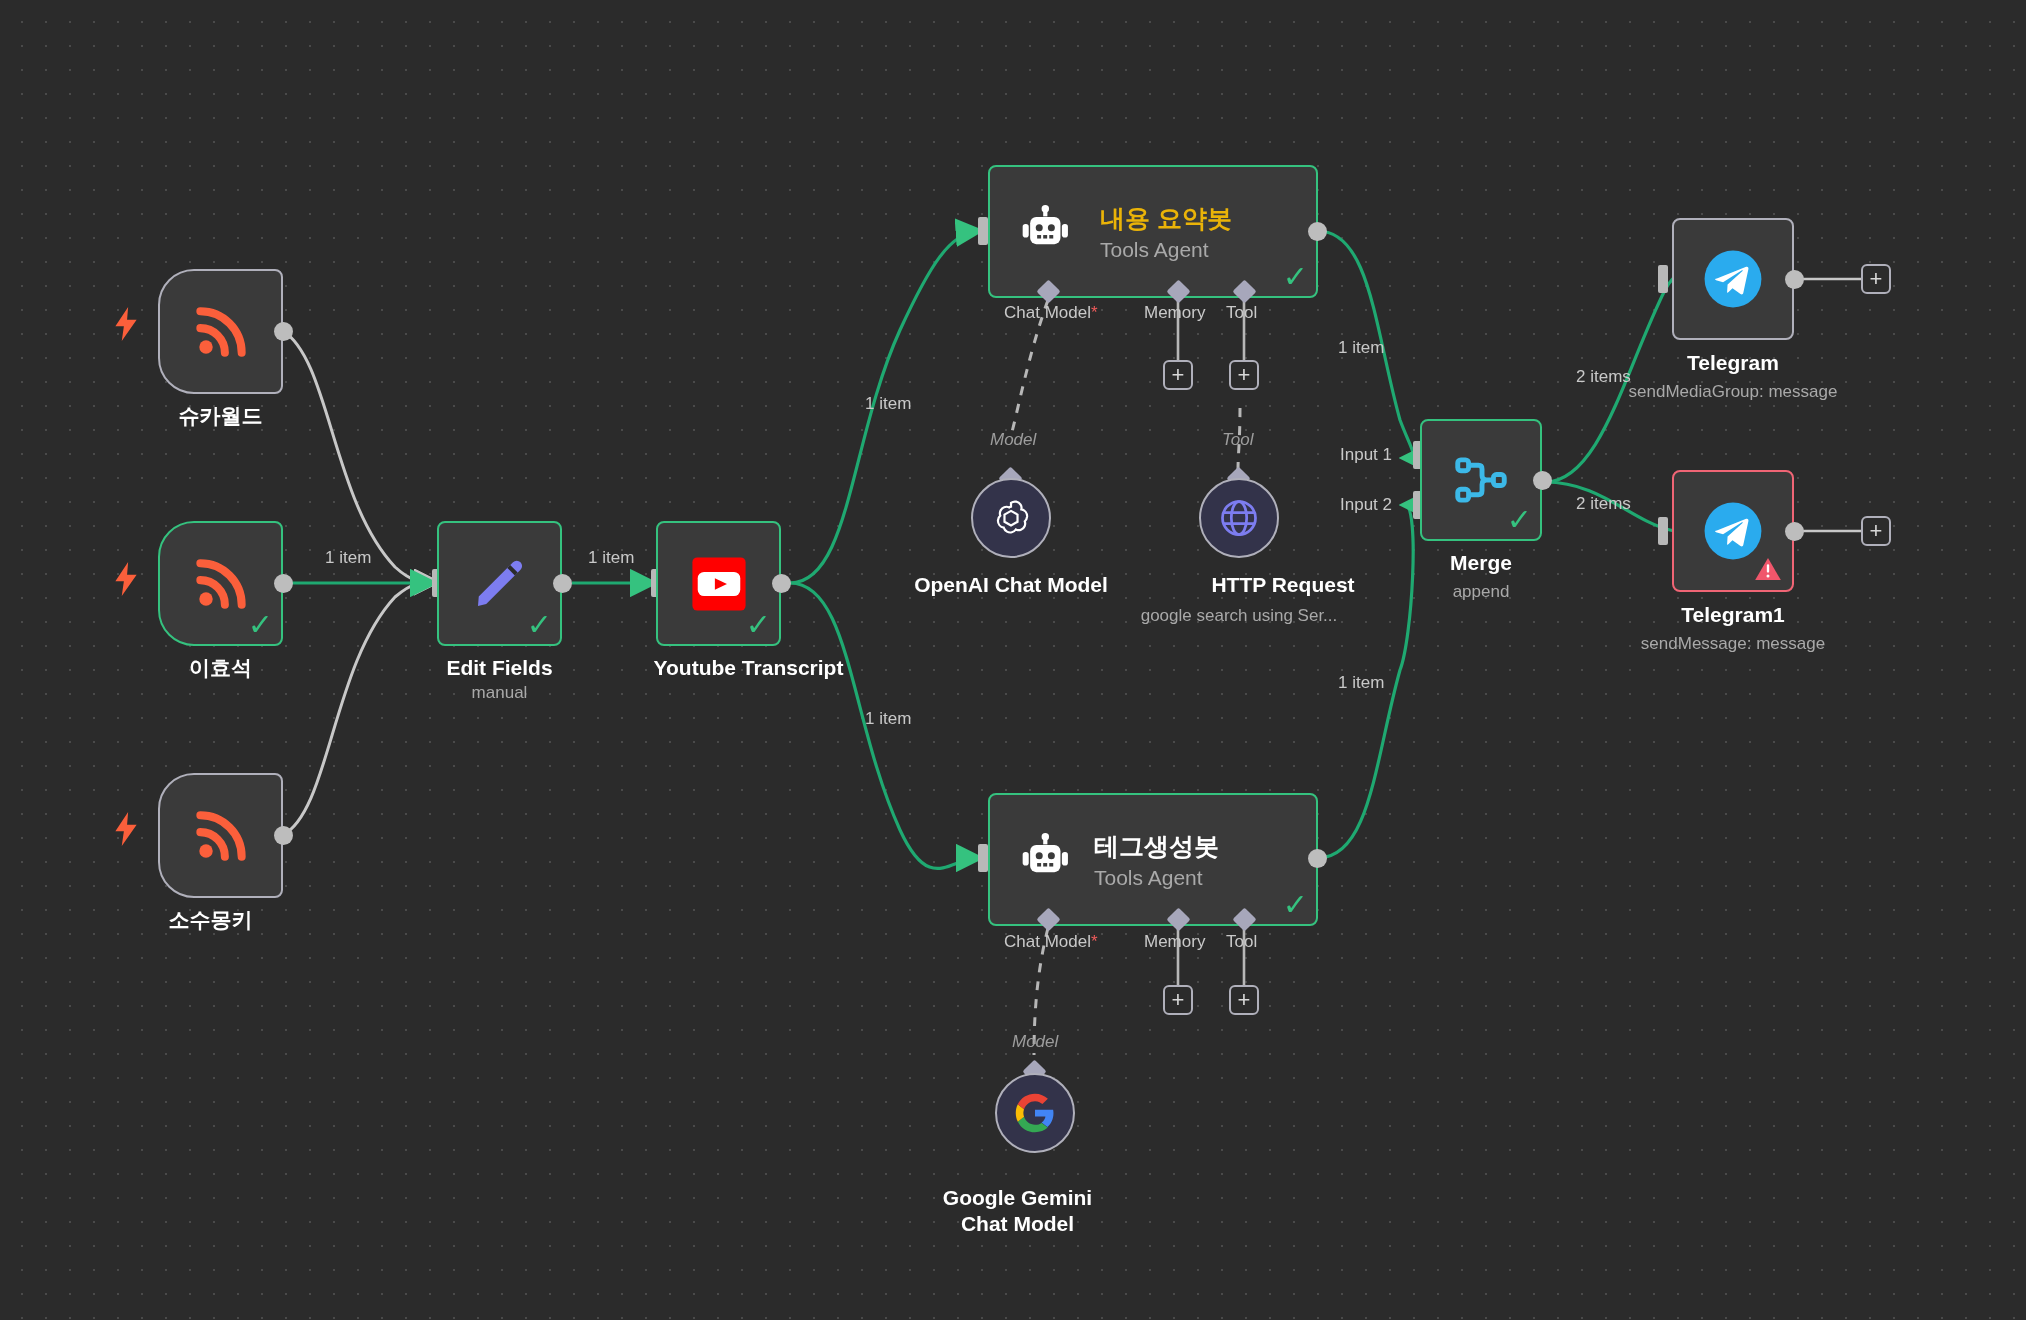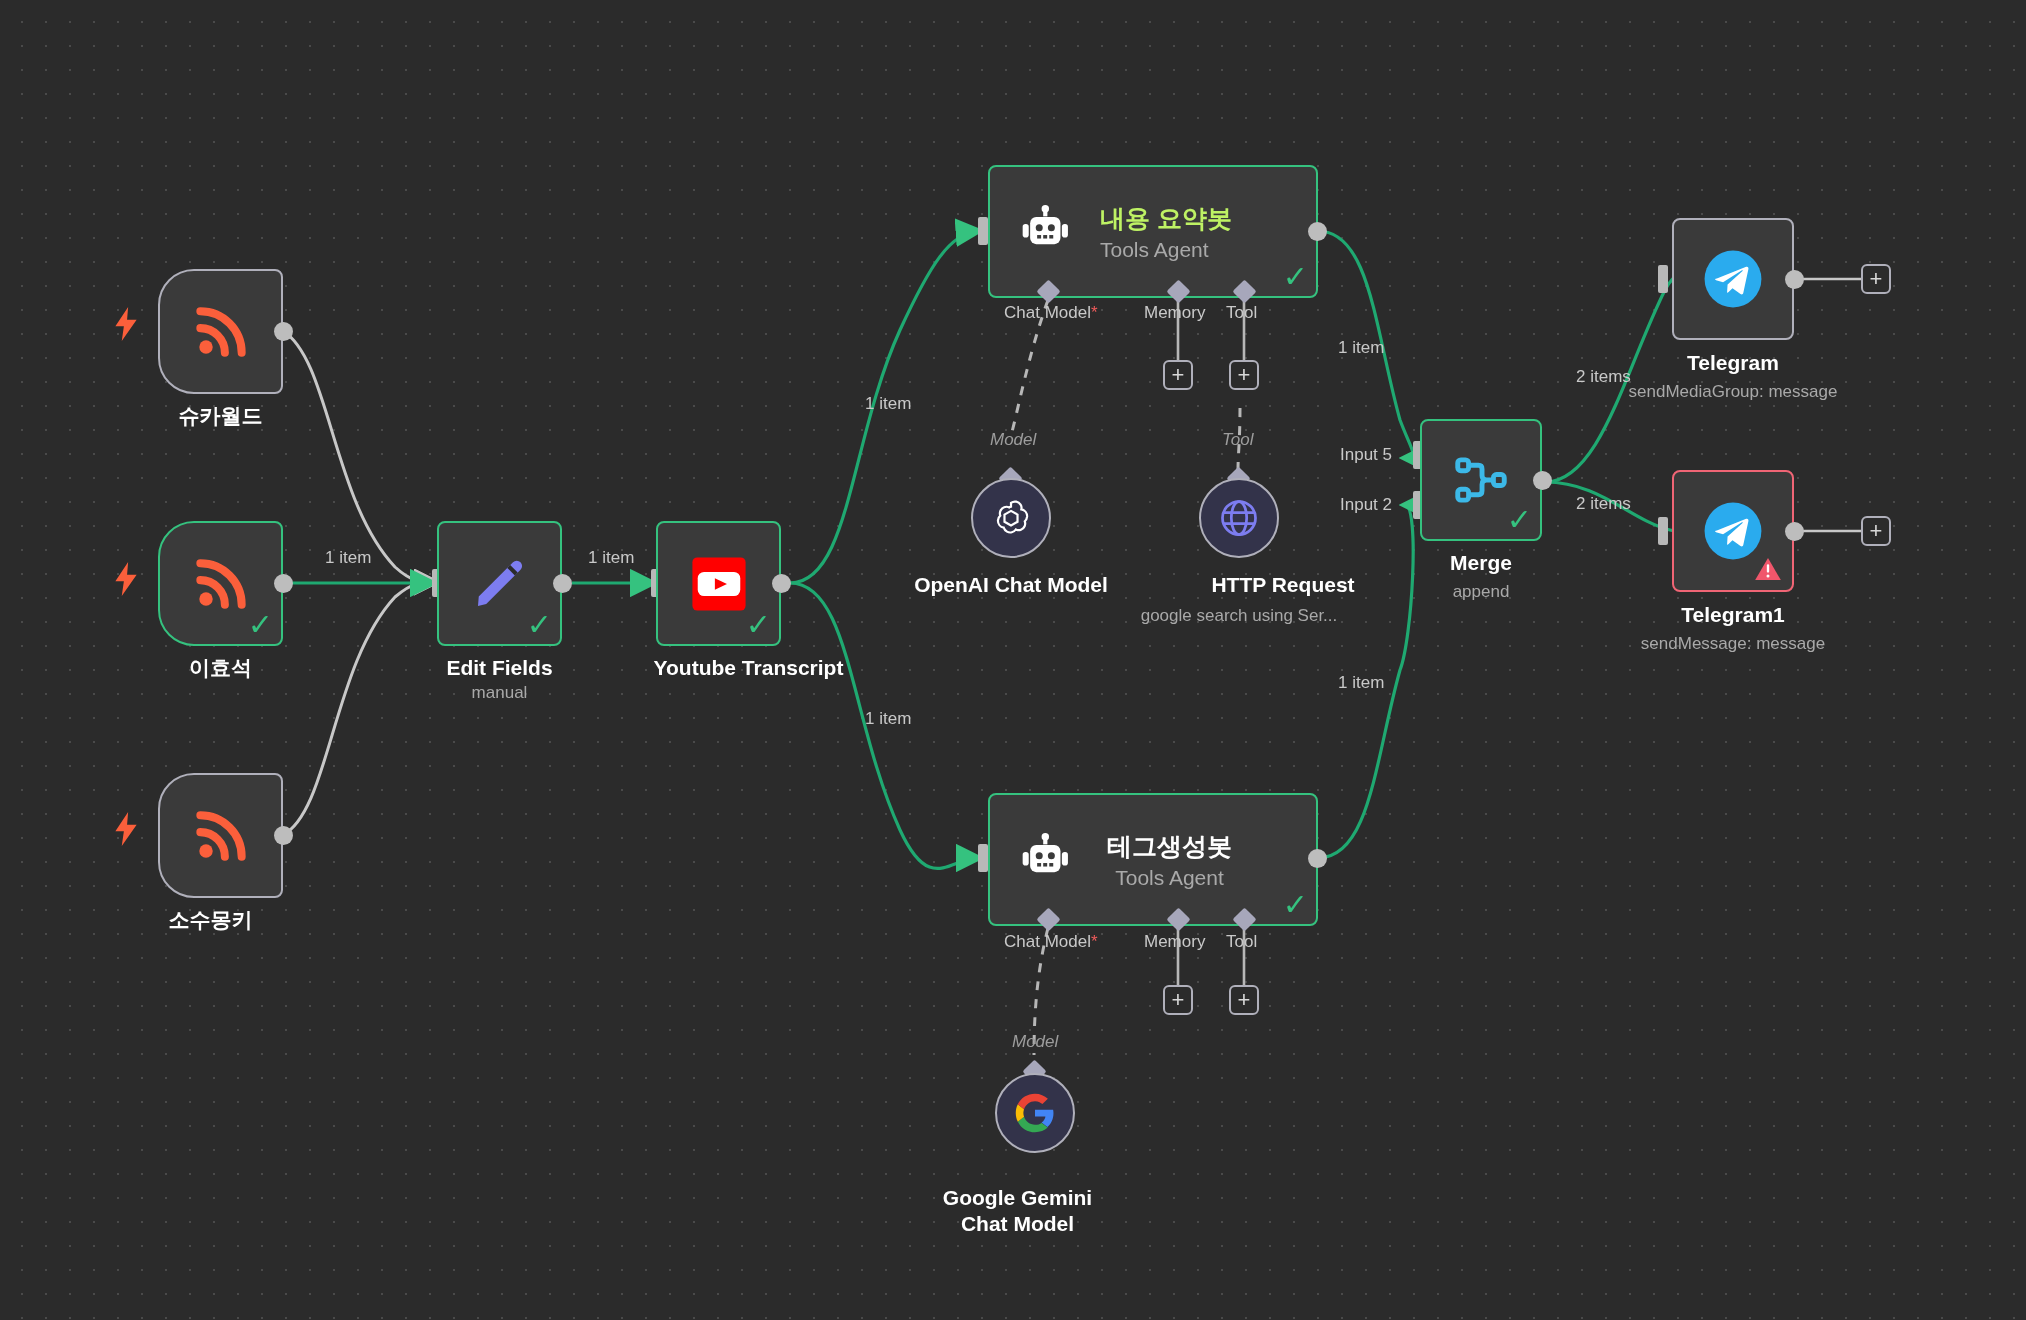--- a/index.html
+++ b/index.html
@@ -263,21 +263,21 @@
         <rect x="2" y="8.6" width="2.6" height="5.8" rx="1.2" fill="#fff"></rect>
         <rect x="18.8" y="8.6" width="2.6" height="5.8" rx="1.2" fill="#fff"></rect>
         <circle cx="9.1" cy="10.2" r="1.5" fill="#3a3a3a"></circle>
           <circle cx="14.3" cy="10.2" r="1.5" fill="#3a3a3a"></circle>
         <rect x="8.2" y="13.3" width="1.7" height="1.5" fill="#3a3a3a"></rect>
         <rect x="10.8" y="13.3" width="1.7" height="1.5" fill="#3a3a3a"></rect>
         <rect x="13.4" y="13.3" width="1.7" height="1.5" fill="#3a3a3a"></rect>
       </svg>
     </span>
     <span style="margin-left:26px; display:flex; flex-direction:column;">
-      <span style="color:#bef264; font-size:25px; font-weight:bold;">내용 요약봇</span>
+      <span style="color:#eab308; font-size:25px; font-weight:bold;">내용 요약봇</span>
       <span style="color:#a9a9a9; font-size:21px; margin-top:3px;">Tools Agent</span>
     </span>
     <span class="check">✓</span>
   </div>
   <div class="dot" style="left:1308px; top:222px;"></div>
 
   <div class="diamond" style="left:1040px; top:283px;"></div>
   <div class="ctext" style="left:1004px; top:303px;"><span>Chat Model</span><span class="required">*</span></div>
   <div class="diamond" style="left:1170px; top:283px;"></div>
   <div class="ctext" style="left:1144px; top:303px;">Memory</div>
@@ -321,21 +321,21 @@
         <rect x="5.2" y="5.6" width="13" height="11.6" rx="2.6" fill="#fff"></rect>
         <rect x="2" y="8.6" width="2.6" height="5.8" rx="1.2" fill="#fff"></rect>
         <rect x="18.8" y="8.6" width="2.6" height="5.8" rx="1.2" fill="#fff"></rect>
         <circle cx="9.1" cy="10.2" r="1.5" fill="#3a3a3a"></circle>
           <circle cx="14.3" cy="10.2" r="1.5" fill="#3a3a3a"></circle>
         <rect x="8.2" y="13.3" width="1.7" height="1.5" fill="#3a3a3a"></rect>
         <rect x="10.8" y="13.3" width="1.7" height="1.5" fill="#3a3a3a"></rect>
         <rect x="13.4" y="13.3" width="1.7" height="1.5" fill="#3a3a3a"></rect>
       </svg>
     </span>
-    <span style="margin-left:33px; display:flex; flex-direction:column;text-align:center;">
+    <span style="margin-left:20px; display:flex; flex-direction:column;">
       <span style="color:#fff; font-size:25px; font-weight:bold;">테그생성봇</span>
       <span style="color:#a9a9a9; font-size:21px; margin-top:3px;">Tools Agent</span>
     </span>
     <span class="check">✓</span>
   </div>
   <div class="dot" style="left:1308px; top:849px;"></div>
 
   <div class="diamond" style="left:1040px; top:911px;"></div>
   <div class="ctext" style="left:1004px; top:932px;"><span>Chat Model</span><span class="required">*</span></div>
   <div class="diamond" style="left:1170px; top:911px;"></div>
@@ -355,21 +355,21 @@
         <path fill="#FBBC05" d="M11.5 28.4c-.5-1.4-.8-2.9-.8-4.4s.3-3 .7-4.4l-7.1-5.6C2.8 17 2 20.4 2 24s.8 7 2.3 10l7.2-5.6z"></path>
         <path fill="#EA4335" d="M24 10.5c4.1 0 6.9 1.8 8.5 3.3l6.2-6C34.9 4.3 29.9 2 24 2 15.4 2 8 6.7 4.3 14l7.2 5.6c1.8-5.3 6.7-9.1 12.5-9.1z"></path>
       </svg>
     </span>
   </div>
   <div class="nlabel wrap" style="left:925px; top:1185px; width:185px;">Google Gemini Chat Model</div>
 
   <div class="ctext" style="left:1338px; top:338px;">1 item</div>
   <div class="ctext" style="left:1338px; top:673px;">1 item</div>
 
-  <div class="ctext" style="left:1340px; top:445px;">Input 5</div>
+  <div class="ctext" style="left:1340px; top:445px;">Input 1</div>
   <div class="ctext" style="left:1340px; top:495px;">Input 2</div>
   <div class="inconn" style="left:1413px; top:441px;"></div>
   <div class="inconn" style="left:1413px; top:491px;"></div>
   <div class="node ok" style="left:1420px; top:419px; width:122px; height:122px;">
     <span>
       <svg class="icon-svg" width="62" height="62" viewBox="0 0 24 24" fill="none" stroke="#3cb9e8" stroke-width="1.9">
         <rect x="3" y="4.2" width="4.2" height="4.2" rx="1.2"></rect>
         <rect x="3" y="15.6" width="4.2" height="4.2" rx="1.2"></rect>
         <rect x="16.8" y="9.9" width="4.2" height="4.2" rx="1.2"></rect>
         <path d="M7.2 6.3 H10.5 A1.8 1.8 0 0 1 12.3 8.1 V15.9 A1.8 1.8 0 0 0 14.1 17.7 H7.2" stroke-width="0"></path>

